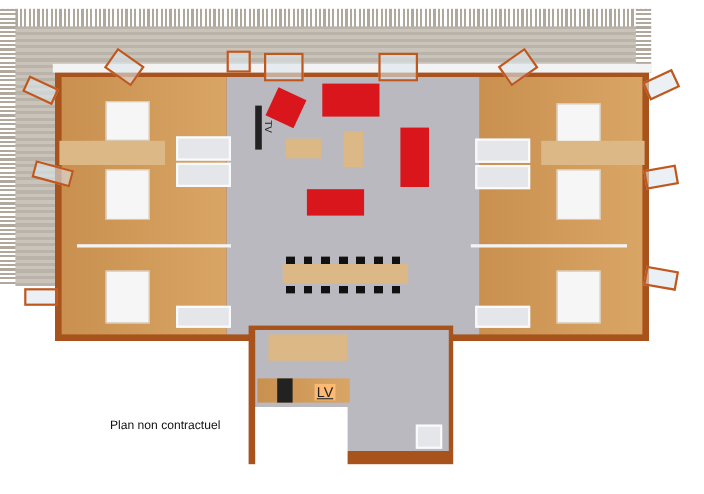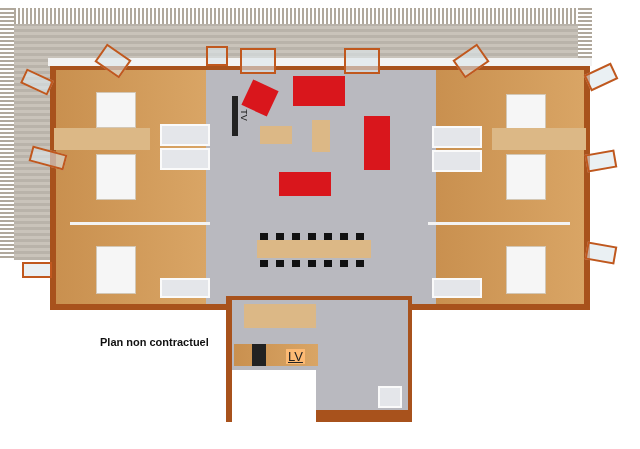--- a/index.html
+++ b/index.html
@@ -10,21 +10,21 @@
   .rail-v{background:repeating-linear-gradient(0deg,#fff 0 2px,#b0a89c 2px 4px);}
   .wall{background:#a8521c;}
   .wood{background:linear-gradient(90deg,#c9904f,#d9a565);}
   .floor-grey{background:#b9b9bf;}
   .white-wall{background:#f3f3f3;}
   .bed{background:#f6f6f6;border:1px solid #d3c7b5;}
   .bath{background:#e4e6ea;border:2px solid #fafafa;}
   .red{background:#d9161c;}
   .table{background:#dcb886;}
   .win{border:2px solid #c0581e;background:rgba(220,230,235,0.6);}
-  .label{font-weight:bold;font-size:11px;color:#111;}
+  .label{font-weight:normal;font-size:11px;color:#111;margin-top:45px;}
   .tv{font-size:9px;color:#222;transform:rotate(90deg);}
   .lv{font-size:13px;color:#222;background:#fdba74;padding:0 2px;text-decoration:underline;}
 </style>
 </head>
 <body>
 
 <div class="abs terrace" style="left:10px;top:10px;width:580px;height:250px;"></div>
 <div class="abs rail-h" style="left:0;top:8px;width:592px;height:16px;"></div>
 <div class="abs rail-v" style="left:0;top:8px;width:14px;height:252px;"></div>
 <div class="abs rail-v" style="left:578px;top:8px;width:14px;height:60px;"></div>

